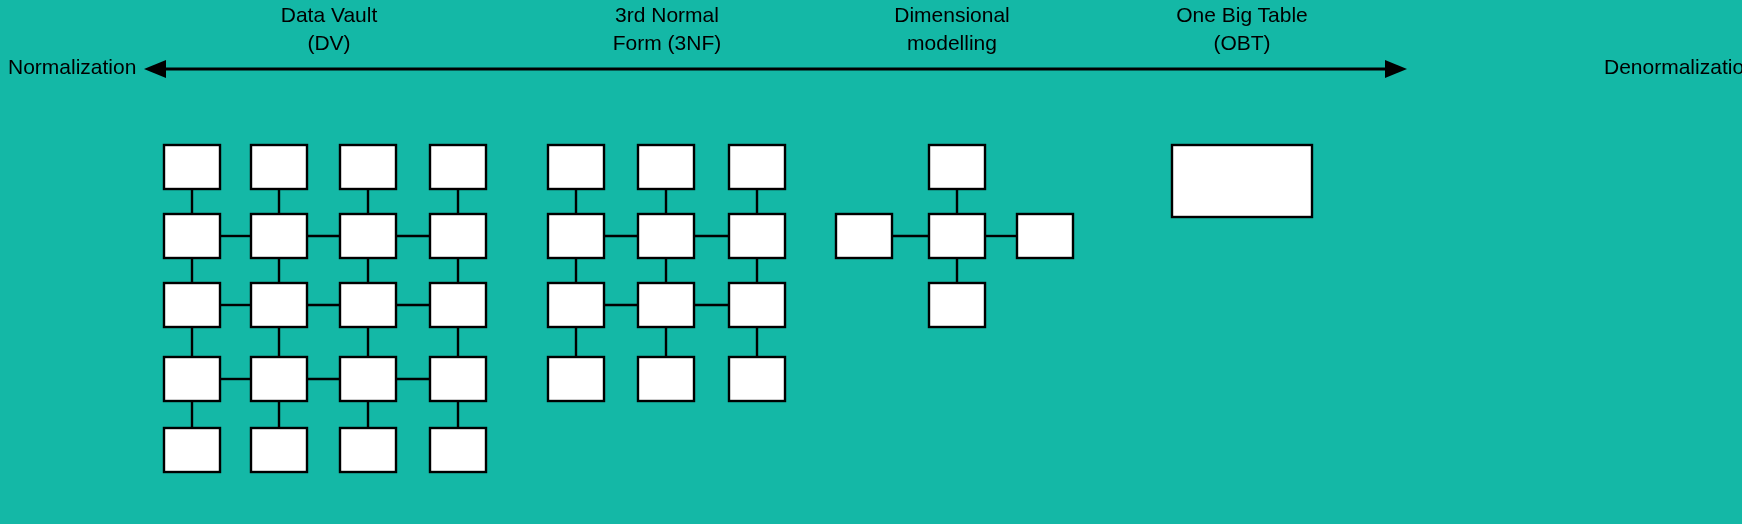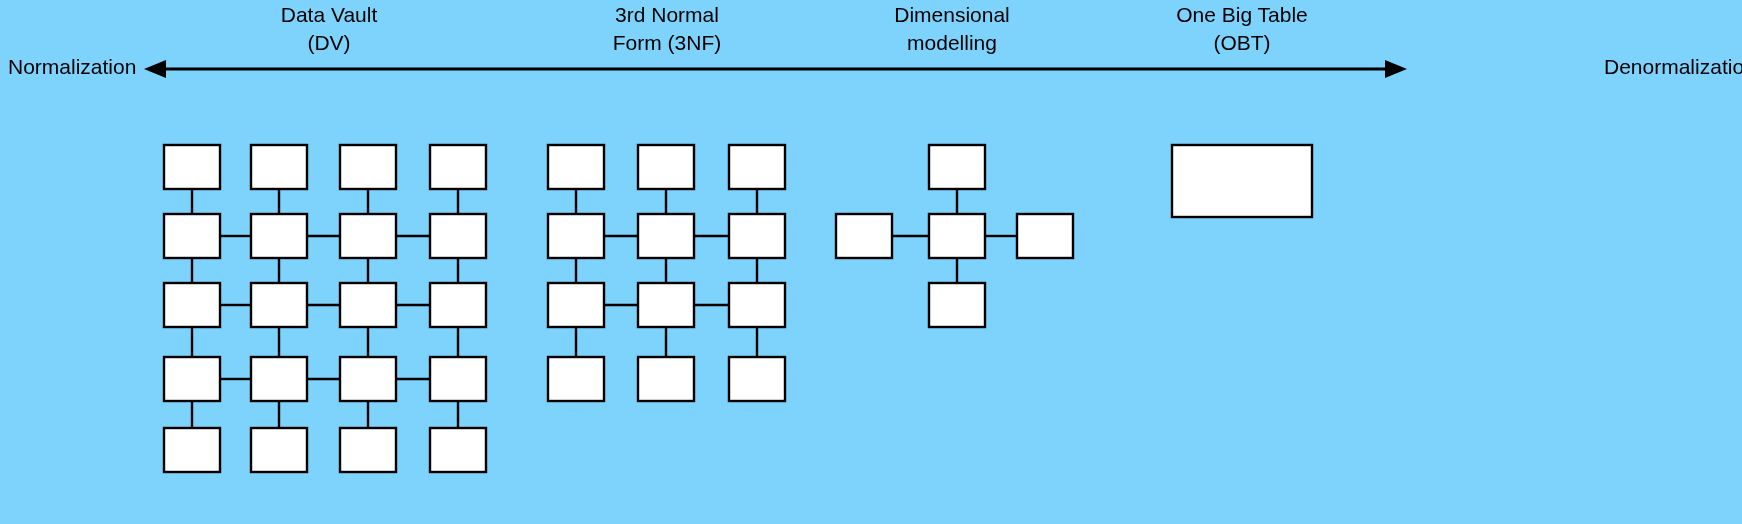--- a/index.html
+++ b/index.html
@@ -7,21 +7,21 @@
     padding: 0;
     background: #ffffff;
   }
   body {
     font-family: "Liberation Sans", sans-serif;
   }
   #canvas {
     position: relative;
     width: 1742px;
     height: 524px;
-    background: #7dd3fc;
+    background: #14b8a6;
     overflow: hidden;
   }
   #diagram-svg {
     position: absolute;
     left: 0;
     top: 0;
     width: 1742px;
     height: 524px;
   }
   .axis-end-label {

